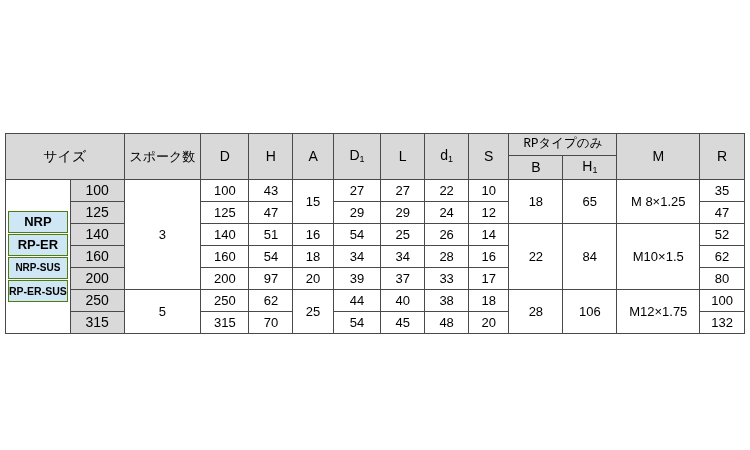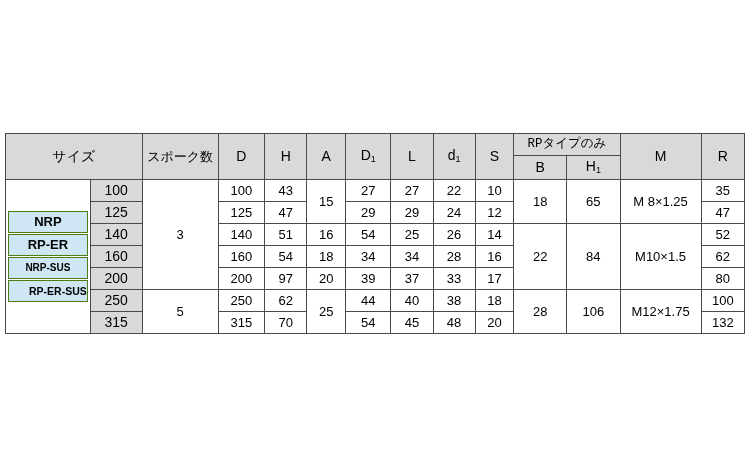--- a/index.html
+++ b/index.html
@@ -75,21 +75,20 @@
     height: 20px;
     line-height: 20px;
     margin: 0 2px 1px 2px;
     white-space: nowrap;
   }
   .namebox.small {
     font-size: 10px;
   }
   .namebox.tiny {
     font-size: 10.5px;
-    padding-left: 20px;
   }
 
   .size-val {
     background: #d9d9d9;
     font-weight: bold;
     font-size: 14px;
   }
   .num {
     font-size: 13px;
   }

